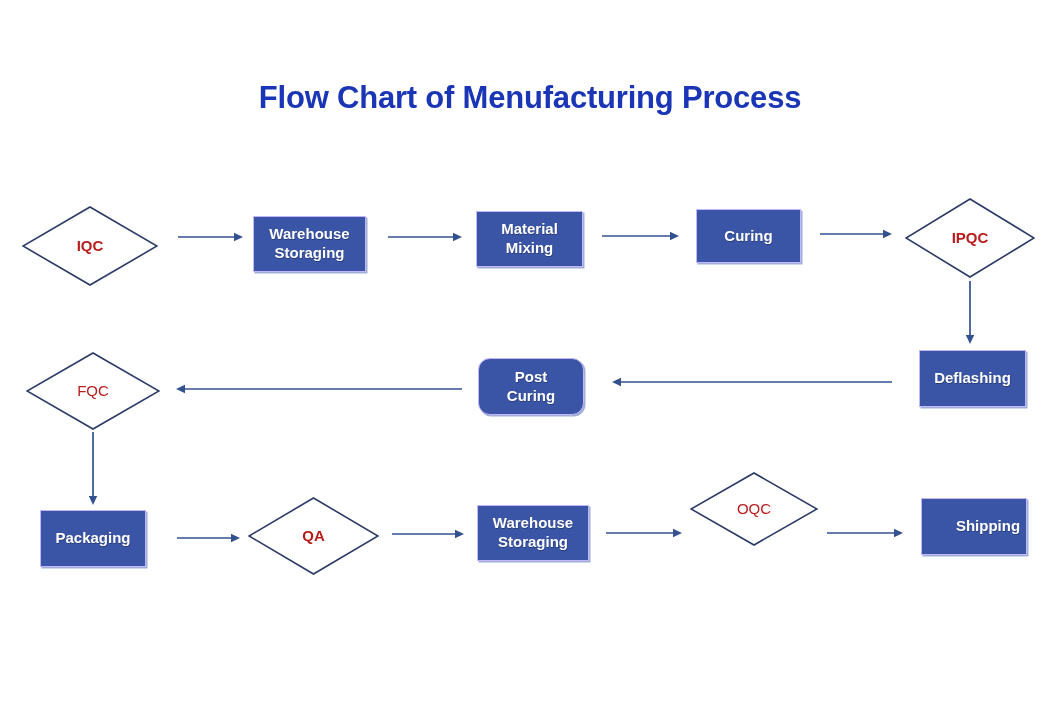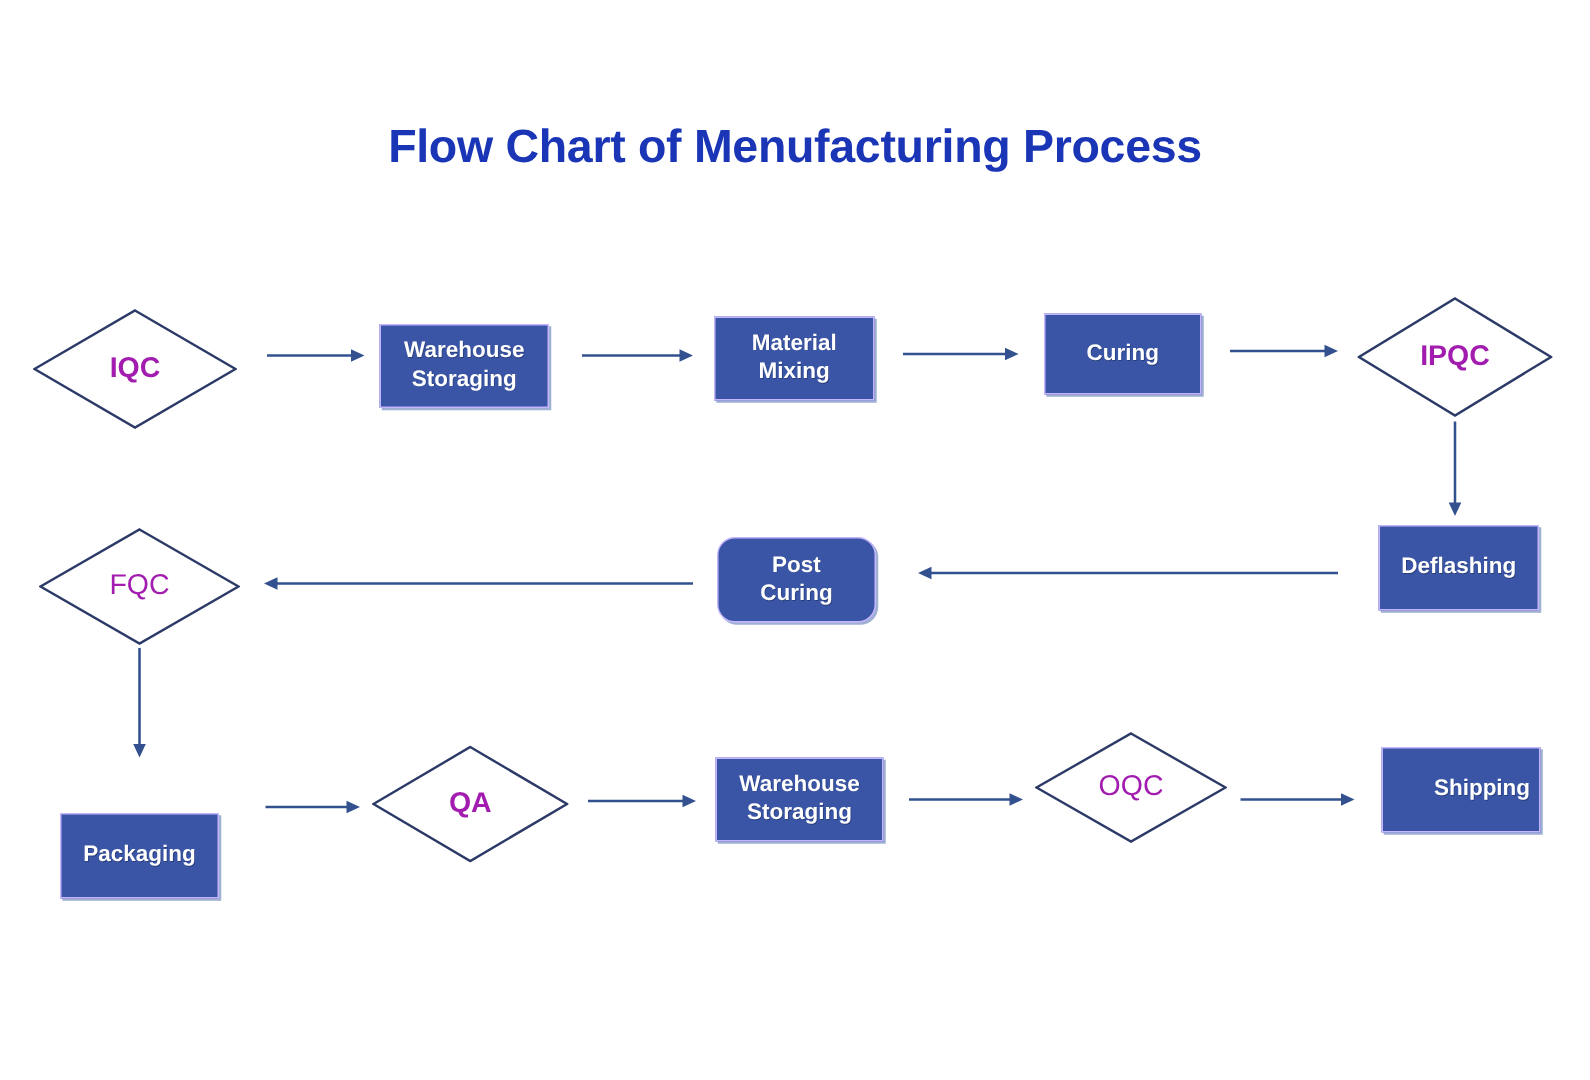--- a/index.html
+++ b/index.html
@@ -75,22 +75,22 @@
   .node-decision .diamond-shape {
     position: absolute;
     left: 0;
     top: 0;
     width: 100%;
     height: 100%;
   }
   .node-decision .node-label {
     position: relative;
     z-index: 2;
-    color: #a21caf;
-    font-size: 19px;
+    color: #b91c1c;
+    font-size: 15px;
     text-align: center;
     line-height: 1.2;
     white-space: pre-line;
   }
   .node-decision.bold .node-label {
     font-weight: bold;
   }
   .node-decision.light .node-label {
     font-weight: normal;
   }
@@ -183,34 +183,34 @@
       <div class="node node-process" style="left: 478px; top: 358px; width: 106px; height: 57px; border-radius: 12px;">
         <span class="node-label">Post
 Curing</span>
       </div>
       <div class="node node-decision light" style="left: 26px; top: 352px; width: 134px; height: 78px;">
         <svg class="diamond-shape" viewBox="0 0 134 78" preserveAspectRatio="none">
           <polygon points="67,1 133,39 67,77 1,39" fill="#ffffff" stroke="#2b3a66" stroke-width="1.6"></polygon>
         </svg>
         <span class="node-label">FQC</span>
       </div>
-      <div class="node node-process" style="left: 40px; top: 510px; width: 106px; height: 57px; margin-top: 32px;">
+      <div class="node node-process" style="left: 40px; top: 510px; width: 106px; height: 57px;">
         <span class="node-label">Packaging</span>
       </div>
       <div class="node node-decision bold" style="left: 248px; top: 497px; width: 131px; height: 78px; justify-content: center;">
         <svg class="diamond-shape" viewBox="0 0 131 78" preserveAspectRatio="none">
           <polygon points="65.5,1 130,39 65.5,77 1,39" fill="#ffffff" stroke="#2b3a66" stroke-width="1.6"></polygon>
         </svg>
         <span class="node-label">QA</span>
       </div>
       <div class="node node-process" style="left: 477px; top: 505px; width: 112px; height: 56px;">
         <span class="node-label">Warehouse
 Storaging</span>
       </div>
-      <div class="node node-decision light" style="left: 690px; top: 488px; width: 128px; height: 74px;">
+      <div class="node node-decision light" style="left: 690px; top: 472px; width: 128px; height: 74px;">
         <svg class="diamond-shape" viewBox="0 0 128 74" preserveAspectRatio="none">
           <polygon points="64,1 127,37 64,73 1,37" fill="#ffffff" stroke="#2b3a66" stroke-width="1.6"></polygon>
         </svg>
         <span class="node-label">OQC</span>
       </div>
       <div class="node node-process" style="left: 921px; top: 498px; width: 106px; height: 57px; padding-left: 28px;">
         <span class="node-label">Shipping</span>
       </div>
     </div>
 

